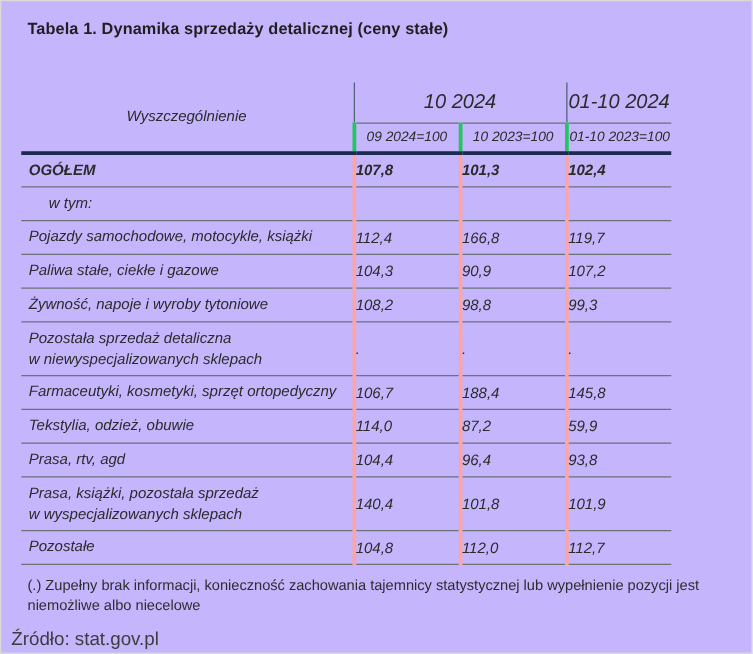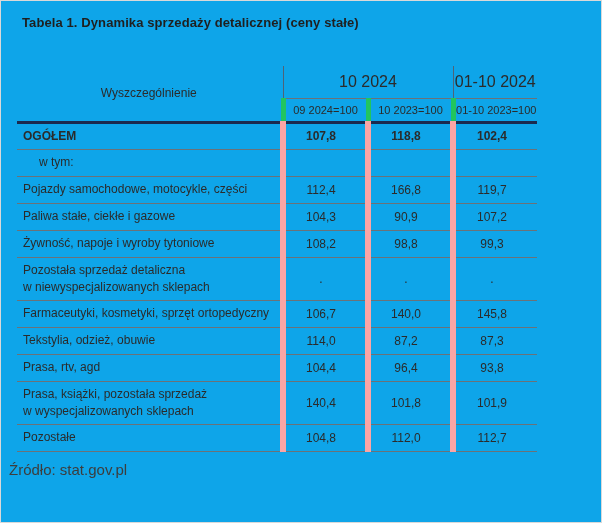--- a/index.html
+++ b/index.html
@@ -4,37 +4,38 @@
 <style>
   * { box-sizing: border-box; margin: 0; padding: 0; }
   html, body { background: #ffffff; }
   body {
     font-family: "Liberation Sans", "DejaVu Sans", sans-serif;
     color: #262626;
   }
   .page {
     width: 602px;
     height: 523px;
-    background: #0ea5e9;
+    background: #c4b5fd;
     border: 1px solid #d9d9d9;
     overflow: hidden;
     position: relative;
   }
   .title {
     margin: 14px 0 0 21px;
     font-size: 13px;
     font-weight: bold;
     color: #1f1f1f;
     letter-spacing: 0.1px;
   }
   table.stat {
     margin: 36px 0 0 16px;
     width: 520px;
     border-collapse: collapse;
     table-layout: fixed;
+    font-style: italic;
   }
   col.c-label { width: 266px; }
   col.c-num   { width: 85px;  }
   col.c-num3  { width: 84px;  }
 
   
   th { font-weight: normal; color: #2b2b2b; }
   th.spec {
     font-size: 12px;
     text-align: center;
@@ -47,39 +48,39 @@
     text-align: center;
     vertical-align: middle;
     border-left: 1px solid #4e6378;
     border-bottom: 1px solid #6b7278;
   }
   th.sub {
     height: 24px;
     font-size: 11px;
     text-align: center;
     vertical-align: middle;
-    border-left: 5px solid #22c55e;
+    border-left: 3px solid #22c55e;
     border-bottom: 3px solid #1b2a4e;
   }
 
   
   td {
     font-size: 12px;
     color: #2b2b2b;
     border-bottom: 1px solid #6b7278;
     vertical-align: middle;
     height: 27px;
   }
   tr.tall td { height: 43px; }
   td.lbl { text-align: left; padding: 3px 4px 3px 6px; line-height: 1.35; }
   td.lbl.indent { padding-left: 22px; }
   td.num {
-    text-align: center;
+    text-align: left;
     padding-right: 9px;
-    border-left: 6px solid #fca5a5;
+    border-left: 3px solid #fca5a5;
   }
   tr.total td { font-weight: bold; }
 
   .footnote {
     margin: 9px 0 0 21px;
     width: 562px;
     font-size: 11.7px;
     line-height: 1.45;
     color: #2e2e2e;
   }
@@ -112,31 +113,31 @@
       <tr>
         <th class="sub">09 2024=100</th>
         <th class="sub">10 2023=100</th>
         <th class="sub">01-10 2023=100</th>
       </tr>
     </thead>
     <tbody>
       <tr class="total">
         <td class="lbl">OGÓŁEM</td>
         <td class="num">107,8</td>
-        <td class="num">118,8</td>
+        <td class="num">101,3</td>
         <td class="num">102,4</td>
       </tr>
       <tr>
         <td class="lbl indent">w tym:</td>
         <td class="num"></td>
         <td class="num"></td>
         <td class="num"></td>
       </tr>
       <tr>
-        <td class="lbl">Pojazdy samochodowe, motocykle, części</td>
+        <td class="lbl">Pojazdy samochodowe, motocykle, książki</td>
         <td class="num">112,4</td>
         <td class="num">166,8</td>
         <td class="num">119,7</td>
       </tr>
       <tr>
         <td class="lbl">Paliwa stałe, ciekłe i gazowe</td>
         <td class="num">104,3</td>
         <td class="num">90,9</td>
         <td class="num">107,2</td>
       </tr>
@@ -151,28 +152,28 @@
           <div>Pozostała sprzedaż detaliczna</div>
           <div>w niewyspecjalizowanych sklepach</div>
         </td>
         <td class="num">.</td>
         <td class="num">.</td>
         <td class="num">.</td>
       </tr>
       <tr>
         <td class="lbl">Farmaceutyki, kosmetyki, sprzęt ortopedyczny</td>
         <td class="num">106,7</td>
-        <td class="num">140,0</td>
+        <td class="num">188,4</td>
         <td class="num">145,8</td>
       </tr>
       <tr>
         <td class="lbl">Tekstylia, odzież, obuwie</td>
         <td class="num">114,0</td>
         <td class="num">87,2</td>
-        <td class="num">87,3</td>
+        <td class="num">59,9</td>
       </tr>
       <tr>
         <td class="lbl">Prasa, rtv, agd</td>
         <td class="num">104,4</td>
         <td class="num">96,4</td>
         <td class="num">93,8</td>
       </tr>
       <tr class="tall">
         <td class="lbl">
           <div>Prasa, książki, pozostała sprzedaż</div>
@@ -184,15 +185,16 @@
       </tr>
       <tr>
         <td class="lbl">Pozostałe</td>
         <td class="num">104,8</td>
         <td class="num">112,0</td>
         <td class="num">112,7</td>
       </tr>
     </tbody>
   </table>
 
+  <div class="footnote">(.) Zupełny brak informacji, konieczność zachowania tajemnicy statystycznej lub wypełnienie pozycji jest niemożliwe albo niecelowe</div>
   <div class="source">Źródło: stat.gov.pl</div>
 
 </div>
 
 </body></html>

